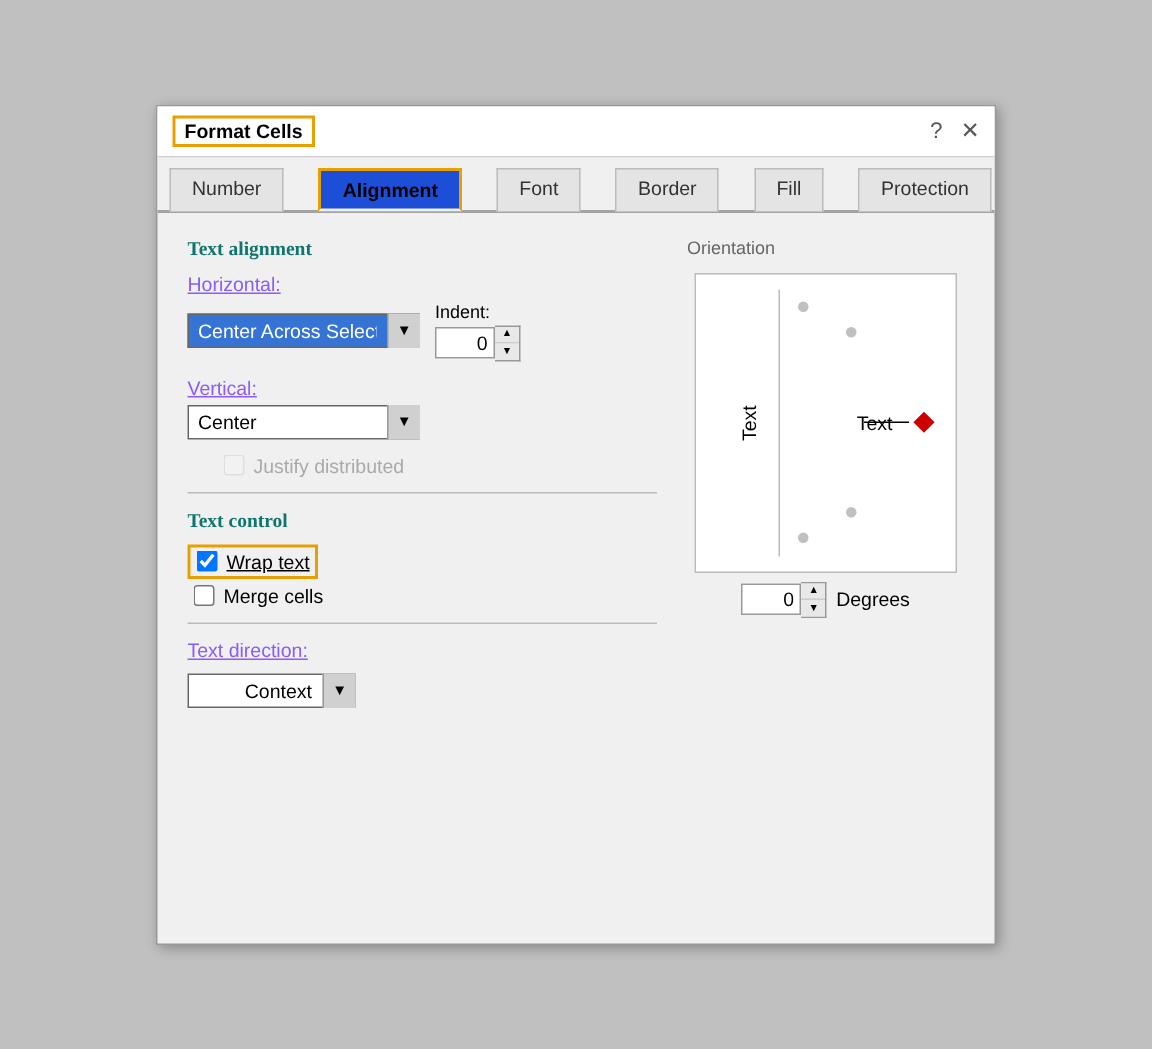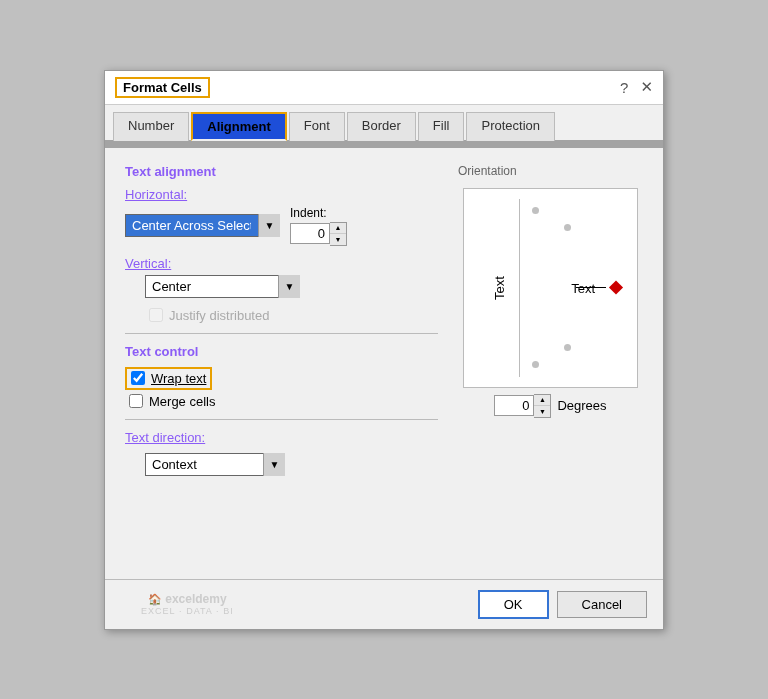--- a/index.html
+++ b/index.html
@@ -49,24 +49,25 @@
     }
     .title-controls span {
       cursor: pointer;
       font-size: 14px;
       color: #444;
     }
     
     .tabs {
       background: #f0f0f0;
       display: flex;
-      border-bottom: 8px solid #a3a3a3;
+      border-bottom: 2px solid #a3a3a3;
       padding-top: 6px;
       padding-left: 8px;
       gap: 0;
+      justify-content: space-between;
     }
     .tab {
       padding: 5px 14px;
       border: 1px solid #bbb;
       border-bottom: none;
       background: #e4e4e4;
       cursor: pointer;
       font-size: 13px;
       margin-right: 2px;
       position: relative;
@@ -94,21 +95,22 @@
     .right-panel {
       width: 185px;
       display: flex;
       flex-direction: column;
       align-items: center;
     }
     .section-title {
       font-size: 13px;
       font-weight: 600;
       margin-bottom: 8px;
-      color: #8b5cf6;
+      color: #0f766e;
+      font-family: Liberation Serif, serif;
     }
     .field-label {
       font-size: 13px;
       margin-bottom: 4px;
       color: #8b5cf6;
     }
     .field-label span {
       text-decoration: underline;
     }
     .row-group {
@@ -130,21 +132,20 @@
       border: 1px solid #666;
       padding: 3px 28px 3px 6px;
       font-size: 13px;
       width: 155px;
       cursor: pointer;
       outline: none;
     }
     .select-box.white {
       background: #fff;
       color: #000;
-      margin-left: 20px;
     }
     .select-arrow {
       position: absolute;
       right: 0;
       top: 0;
       bottom: 0;
       width: 22px;
       background: #d0d0d0;
       border-left: 1px solid #999;
       display: flex;
@@ -425,21 +426,21 @@
         </div>
       </div>
 
       <hr class="divider">
 
       
       <div class="field-label">
         <span>Text direction:</span>
       </div>
       <div class="select-wrapper" style="margin-top:4px;">
-        <select class="select-box white" style="width:140px;">
+        <select class="select-box white" style="width:112px;text-align:right;">
           <option>Context</option>
           <option>Left-to-Right</option>
           <option>Right-to-Left</option>
         </select>
         <div class="select-arrow">▼</div>
       </div>
     </div>
 
     <div class="right-panel">
       <div class="orient-label">Orientation</div>
@@ -469,24 +470,13 @@
           <div class="spinner-buttons">
             <button class="spinner-btn">▲</button>
             <button class="spinner-btn">▼</button>
           </div>
         </div>
         <span>Degrees</span>
       </div>
     </div>
   </div>
 
-  <div class="footer">
-    <div class="watermark">
-      <div class="watermark-logo">
-        <span style="color:#bbb;font-size:11px;">🏠</span>
-        <span>exceldemy</span>
-      </div>
-      <div style="font-size:9px;color:#ccc;letter-spacing:1px;">EXCEL · DATA · BI</div>
-    </div>
-    <button class="btn btn-ok">OK</button>
-    <button class="btn btn-cancel">Cancel</button>
-  </div>
 </div>
 
 </body></html>

